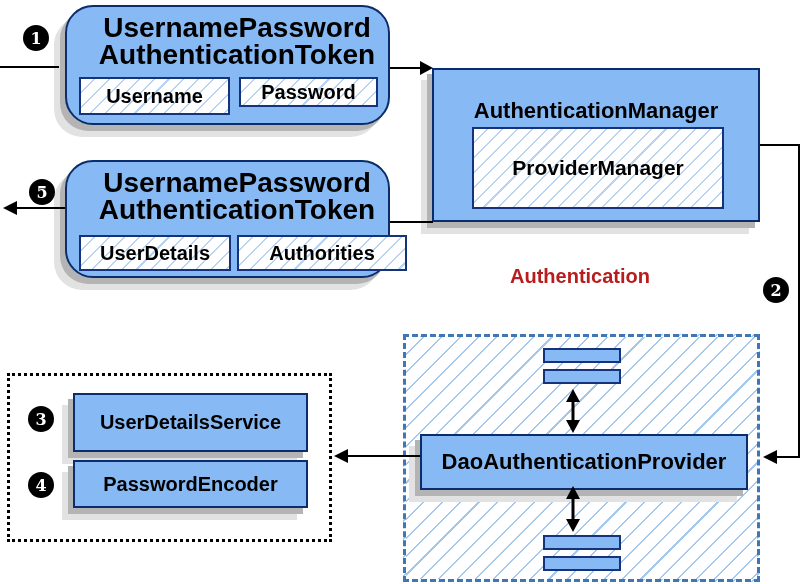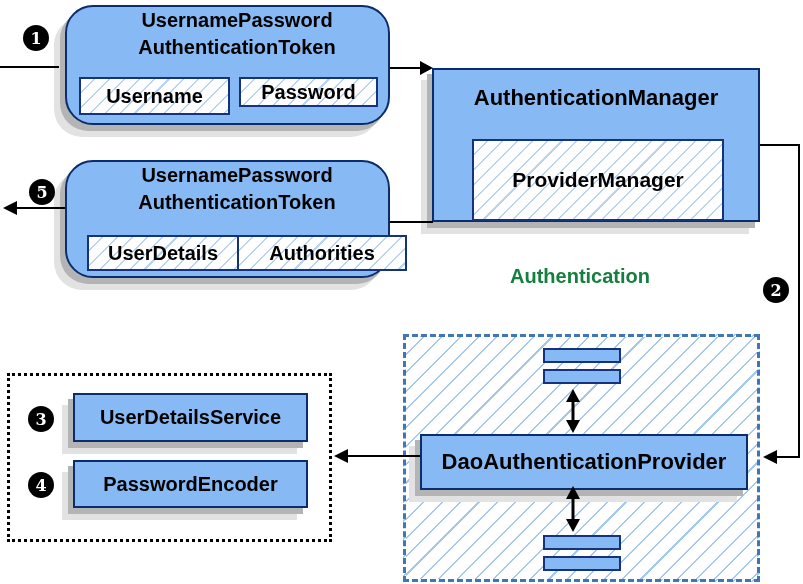--- a/index.html
+++ b/index.html
@@ -19,22 +19,23 @@
     background: #87baf5;
     border: 2px solid #0c2d6b;
     color: #000;
   }
   .round-token {
     border-radius: 28px;
     text-align: center;
   }
   .token-title {
     font-weight: bold;
-    font-size: 20px;
+    font-size: 28px;
     line-height: 27px;
+    padding-top: 7px;
     margin-left: 19px;
   }
   .hatch-white {
     background-color: #fff;
     background-image: repeating-linear-gradient(135deg,
       rgba(0,0,0,0) 0px, rgba(0,0,0,0) 9px, #b9d4f2 9px, #b9d4f2 10.5px);
   }
   .field-box {
     position: absolute;
     border: 2px solid #14337a;
@@ -42,21 +43,21 @@
     font-weight: bold;
     font-size: 20px;
     text-align: center;
     color: #000;
     display: flex; align-items: center; justify-content: center;
   }
   .rect-title {
     font-weight: bold;
     font-size: 22px;
     text-align: center;
-    padding-top: 15px;
+    padding-top: 28px;
   }
   .inner-rect {
     position: absolute;
     border: 2px solid #14337a;
     font-weight: bold;
     font-size: 21px;
     text-align: center;
     color: #000;
     display: flex; align-items: center; justify-content: center;
   }
@@ -71,21 +72,21 @@
     font-size: 16px;
     display: flex; align-items: center; justify-content: center;
     z-index: 6;
   }
   .heading {
     position: absolute;
     font-weight: bold;
     font-size: 20px;
     line-height: 25px;
     text-align: center;
-    color: #15803d;
+    color: #b91c1c;
   }
   .dashed-area {
     position: absolute;
     border: 3px dashed #4176b5;
     background-color: #fff;
     background-image: repeating-linear-gradient(135deg,
       rgba(0,0,0,0) 0px, rgba(0,0,0,0) 11.5px, #a6c8ec 11.5px, #a6c8ec 13px);
     z-index: 0;
   }
   .dotted-area {
@@ -146,31 +147,31 @@
     <div class="field-box hatch-white" style="left:12px; top:70px; width:151px; height:38px;">
       <span>Username</span>
     </div>
     <div class="field-box hatch-white" style="left:172px; top:70px; width:139px; height:30px;">
       <span>Password</span>
     </div>
   </div>
 
   <div class="abs blue-box shadow" style="left:432px; top:68px; width:328px; height:154px; z-index:2;">
     <div class="rect-title">AuthenticationManager</div>
-    <div class="inner-rect hatch-white" style="left:38px; top:69px; width:252px; height:82px;">
+    <div class="inner-rect hatch-white" style="left:38px; top:57px; width:252px; height:82px;">
       <span>ProviderManager</span>
     </div>
   </div>
 
   <div class="abs blue-box round-token shadow" style="left:65px; top:160px; width:325px; height:118px; z-index:2;">
     <div class="token-title">
       <div>UsernamePassword</div>
       <div>AuthenticationToken</div>
     </div>
-    <div class="field-box hatch-white" style="left:20px; top:73px; width:152px; height:36px;">
+    <div class="field-box hatch-white" style="left:12px; top:73px; width:152px; height:36px;">
       <span>UserDetails</span>
     </div>
     <div class="field-box hatch-white" style="left:170px; top:73px; width:170px; height:36px;">
       <span>Authorities</span>
     </div>
   </div>
 
   <div class="heading" style="left:448px; top:264px; width:264px;">
     <div>Authentication</div>
   </div>
@@ -178,21 +179,21 @@
   <div class="bar" style="left:543px; top:348px;"></div>
   <div class="bar" style="left:543px; top:369px;"></div>
 
   <div class="label-box blue-box shadow" style="left:420px; top:434px; width:328px; height:56px; font-size:22px;">
     <span>DaoAuthenticationProvider</span>
   </div>
 
   <div class="bar" style="left:543px; top:535px;"></div>
   <div class="bar" style="left:543px; top:556px;"></div>
 
-  <div class="label-box blue-box shadow" style="left:73px; top:393px; width:235px; height:49px; font-size:20px;">
+  <div class="label-box blue-box shadow" style="left:73px; top:393px; width:235px; height:59px; font-size:20px;">
     <span>UserDetailsService</span>
   </div>
 
   <div class="label-box blue-box shadow" style="left:73px; top:460px; width:235px; height:48px; font-size:20px;">
     <span>PasswordEncoder</span>
   </div>
 
   <svg class="connectors" width="803" height="584" viewBox="0 0 803 584">
     <g stroke="#000" stroke-width="2" fill="none">
       <path d="M0 67 H59"></path>

